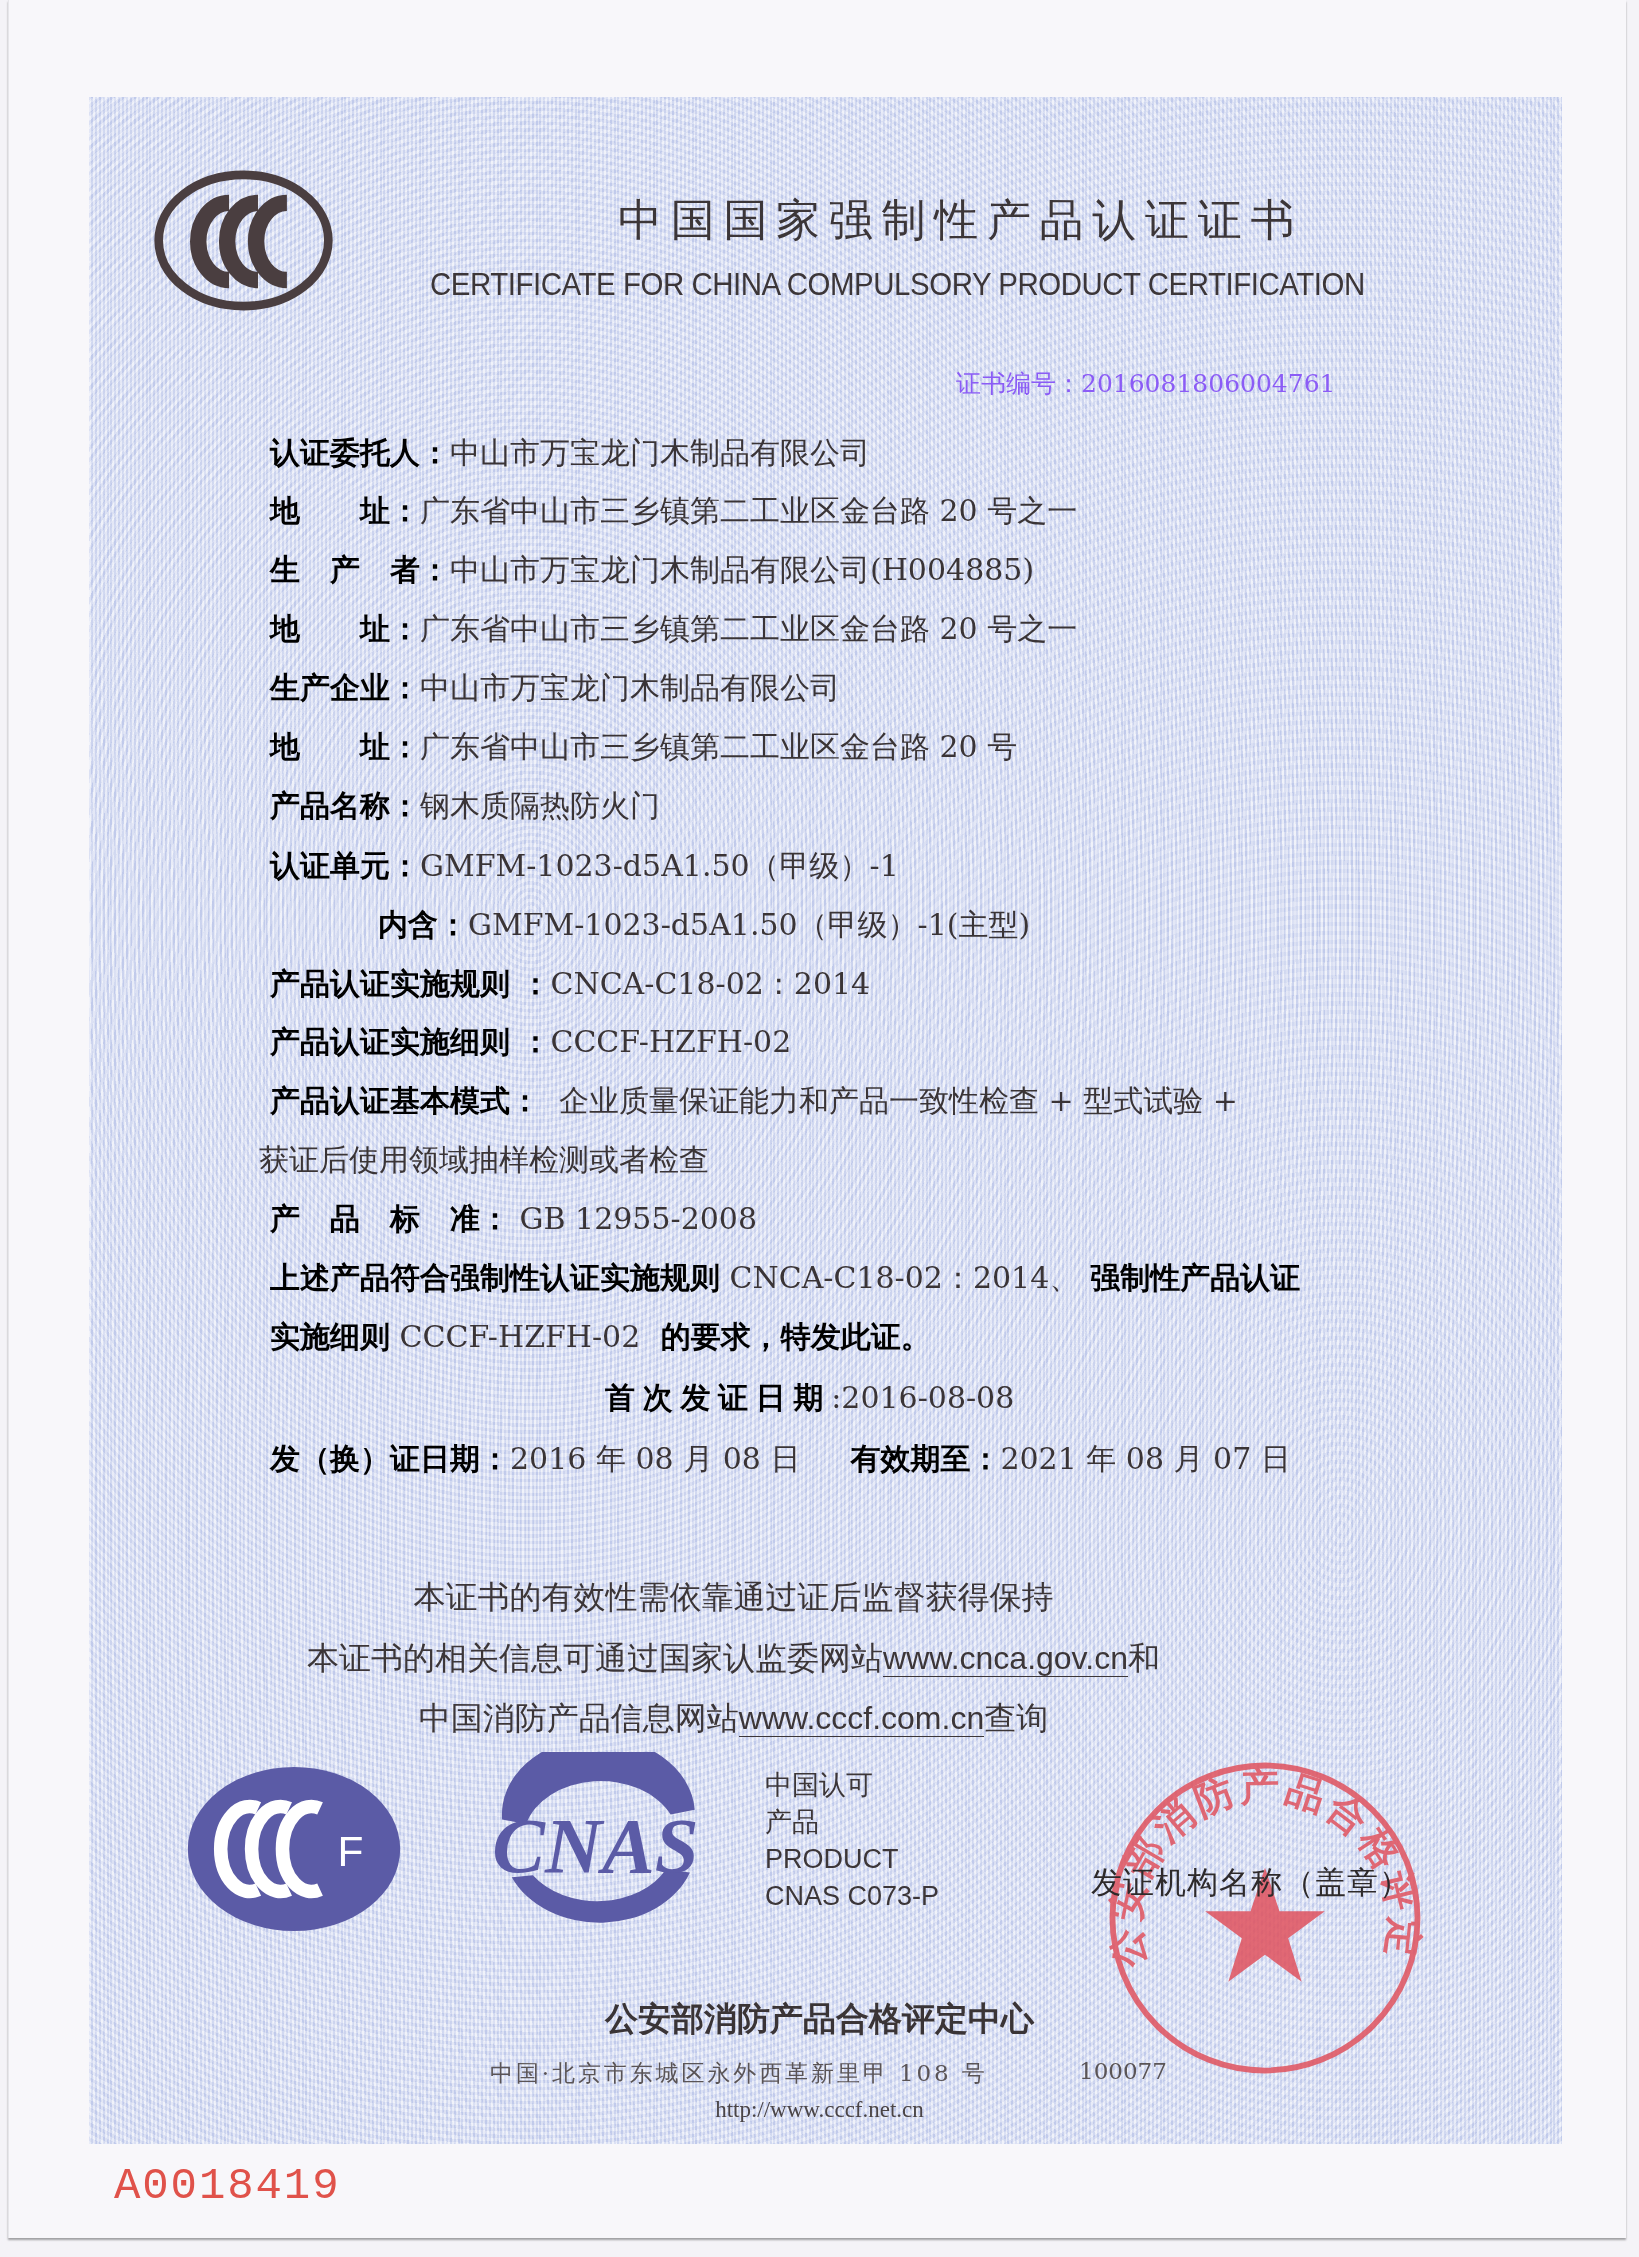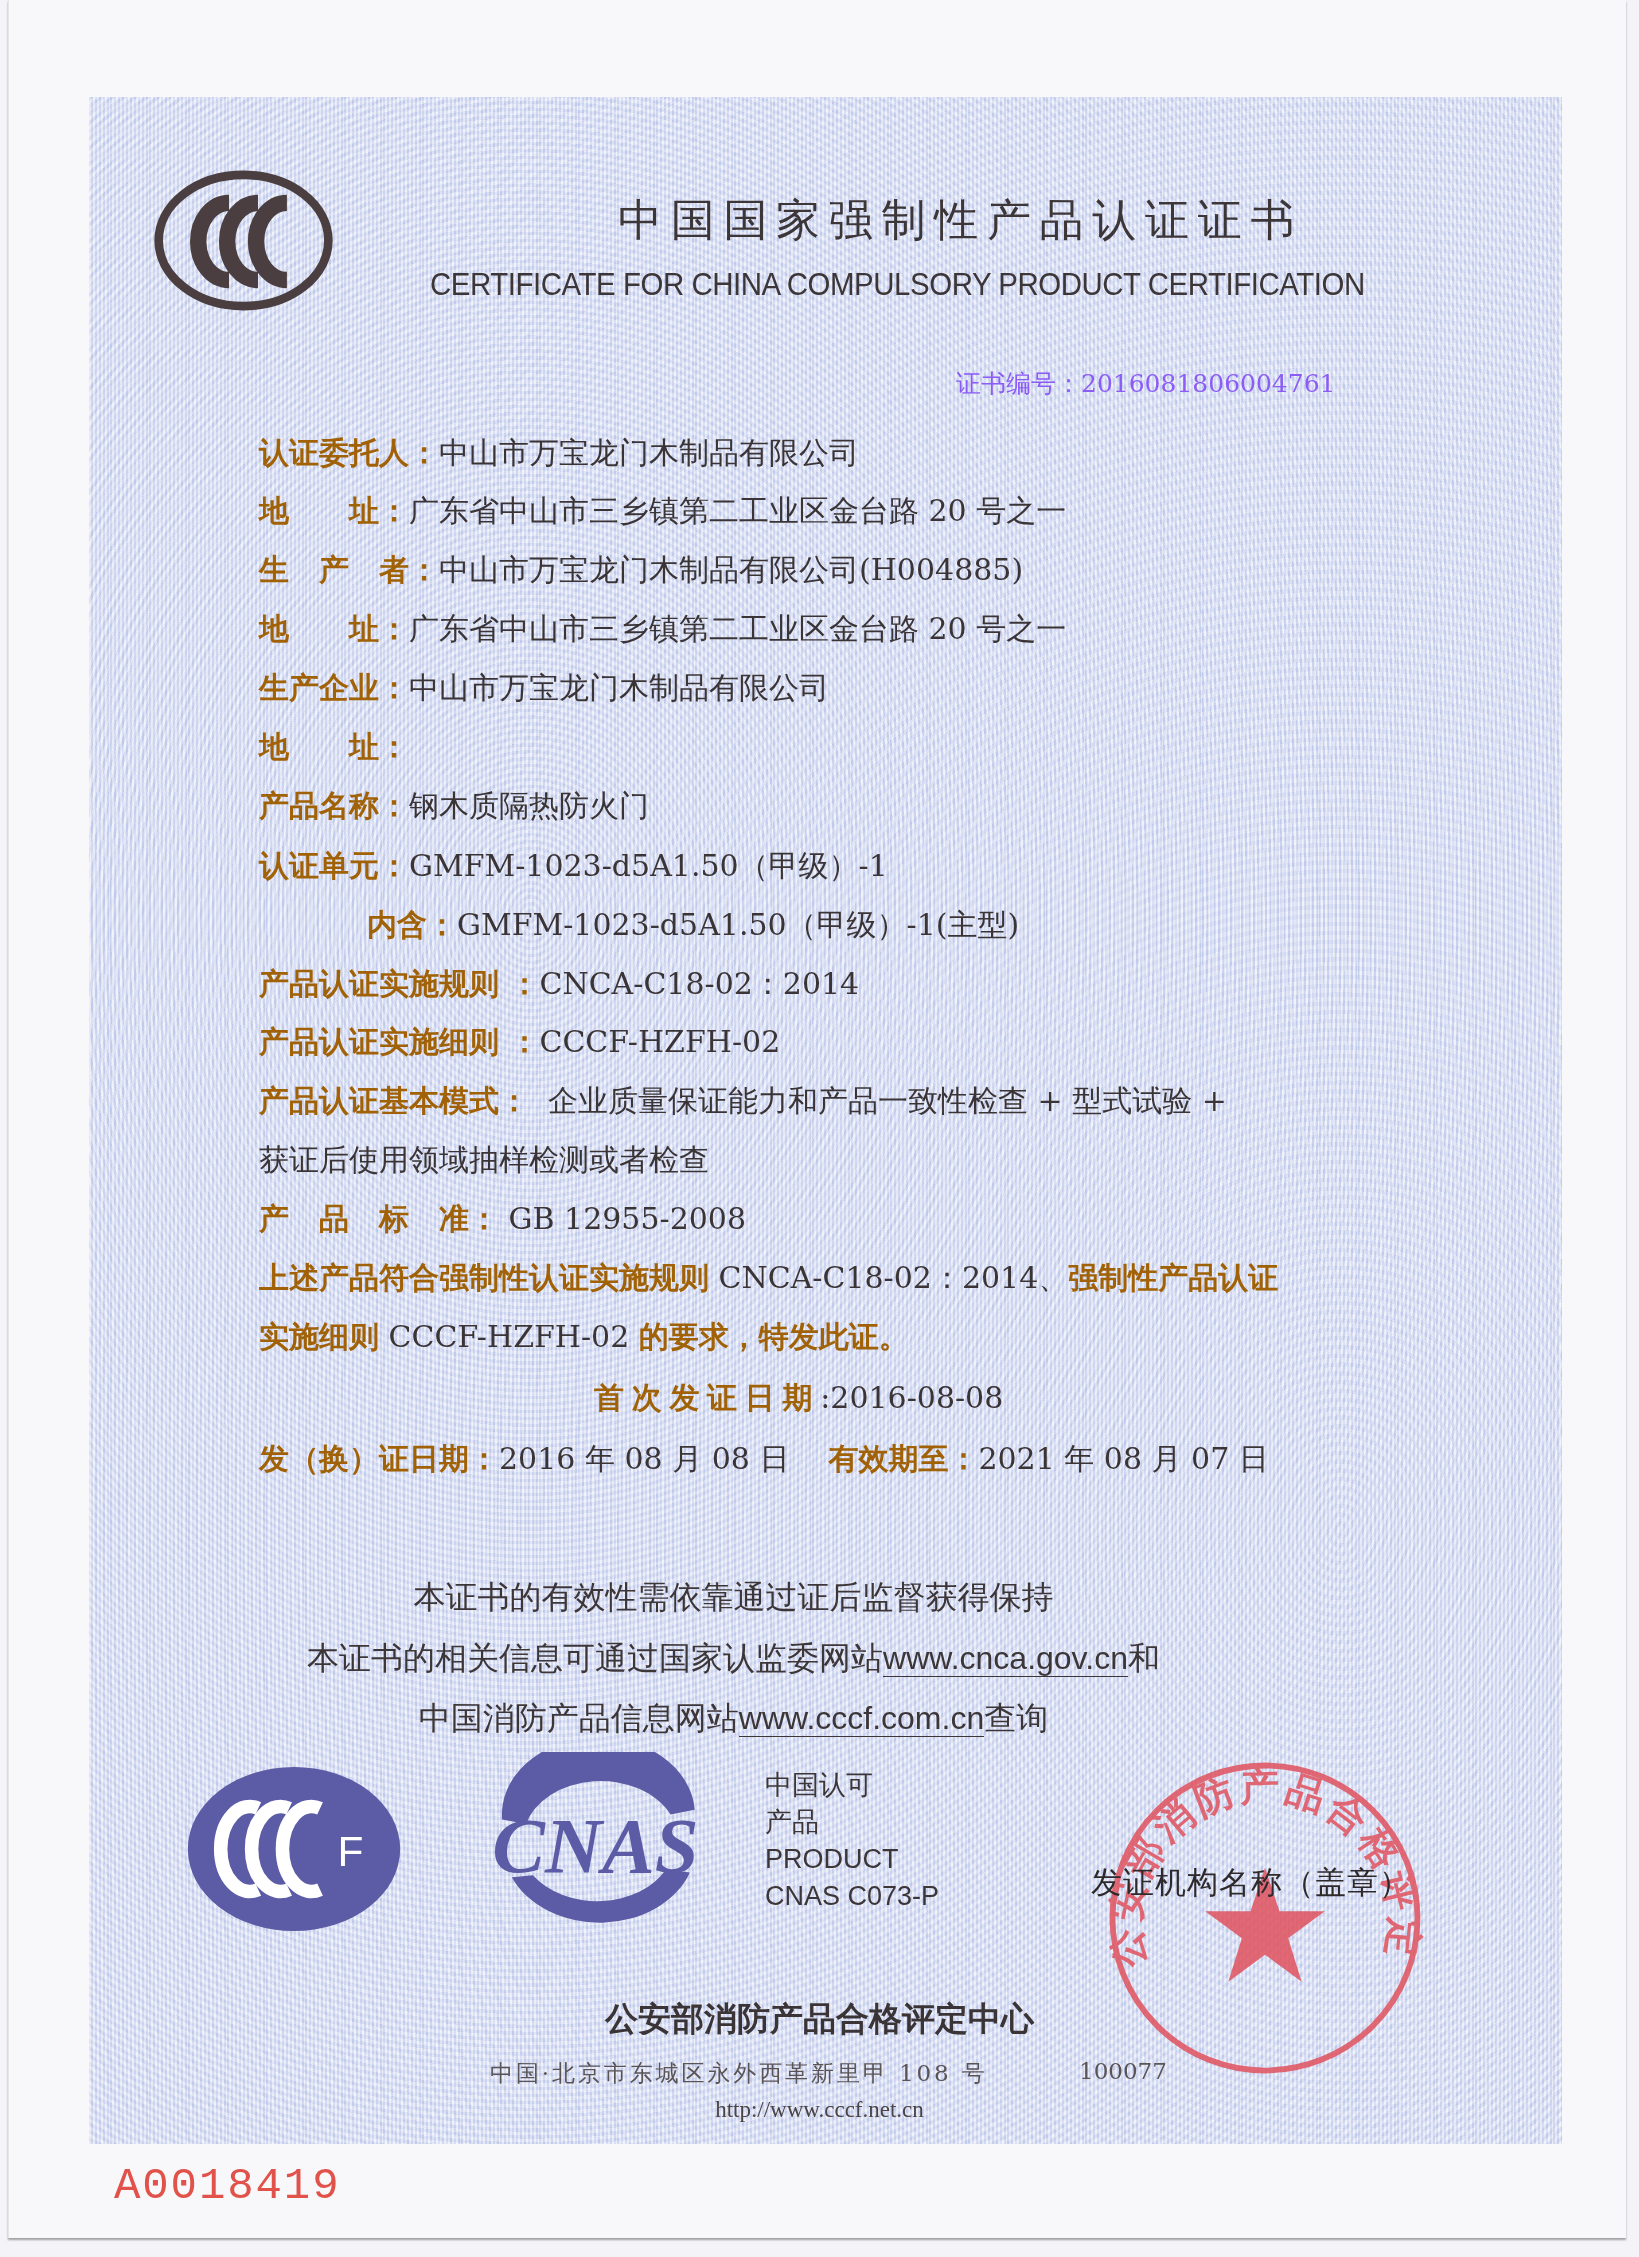--- a/index.html
+++ b/index.html
@@ -26,21 +26,21 @@
   .abs { position:absolute; white-space:nowrap; }
 
   
   .ccc-logo { left:150px; top:166px; width:188px; height:150px; }
   .title-cn { left:618px; top:191px; font-size:44px; letter-spacing:8.7px; font-family:"DejaVu Sans", sans-serif; color:#3c3638; }
   .title-en { left:430px; top:266px; font-size:32px; letter-spacing:-0.5px; font-family:"Liberation Sans", sans-serif; color:#3c3638; transform:scaleX(0.92); transform-origin:left; }
   .cert-no { left:956px; top:367px; font-size:25px; color:#8b5cf6; }
 
   
   .row { left:259px; font-size:30px; display:flex; align-items:baseline; }
-  .row .lbl { font-weight:bold; font-family:"DejaVu Sans", sans-serif; color:#a16207; }
+  .row .lbl { font-weight:bold; font-family:"DejaVu Sans", sans-serif; color:#000000;margin-left:11px; }
   .row .val { color:#3a3436; }
   .notice { font-family:"DejaVu Sans", sans-serif; font-size:32px; color:#3c3638; left:0; width:1467px; text-align:center; }
   .notice u { text-decoration:none; border-bottom:1.9px solid #3c3638; font-family:"Liberation Sans", sans-serif; }
 
   
   .cccf-logo { left:183px; top:1762px; width:222px; height:174px; }
   .cnas-logo { left:473px; top:1752px; width:246px; height:183px; }
   .cnas-text { left:765px; top:1767px; font-size:27px; line-height:37px; font-family:"Liberation Sans", sans-serif; color:#3c3638; }
   .seal { left:1096px; top:1752px; width:338px; height:333px; }
   .seal-caption { left:1091px; top:1862px; font-size:31px; color:#2e2a2b; letter-spacing:1px; }
@@ -87,20 +87,21 @@
 <div class="abs row" style="top:609px;">
   <span class="lbl">地　　址：</span>
     <span class="val">广东省中山市三乡镇第二工业区金台路 20 号之一</span>
 </div>
 <div class="abs row" style="top:668px;">
   <span class="lbl">生产企业：</span>
     <span class="val">中山市万宝龙门木制品有限公司</span>
 </div>
 <div class="abs row" style="top:727px;">
   <span class="lbl">地　　址：</span>
+    <span class="val">广东省中山市三乡镇第二工业区金台路 20 号</span>
 </div>
 <div class="abs row" style="top:786px;">
   <span class="lbl">产品名称：</span>
     <span class="val">钢木质隔热防火门</span>
 </div>
 <div class="abs row" style="top:846px;">
   <span class="lbl">认证单元：</span>
     <span class="val">GMFM-1023-d5A1.50（甲级）-1</span>
 </div>
 <div class="abs row" style="top:905px; left:367px;">

